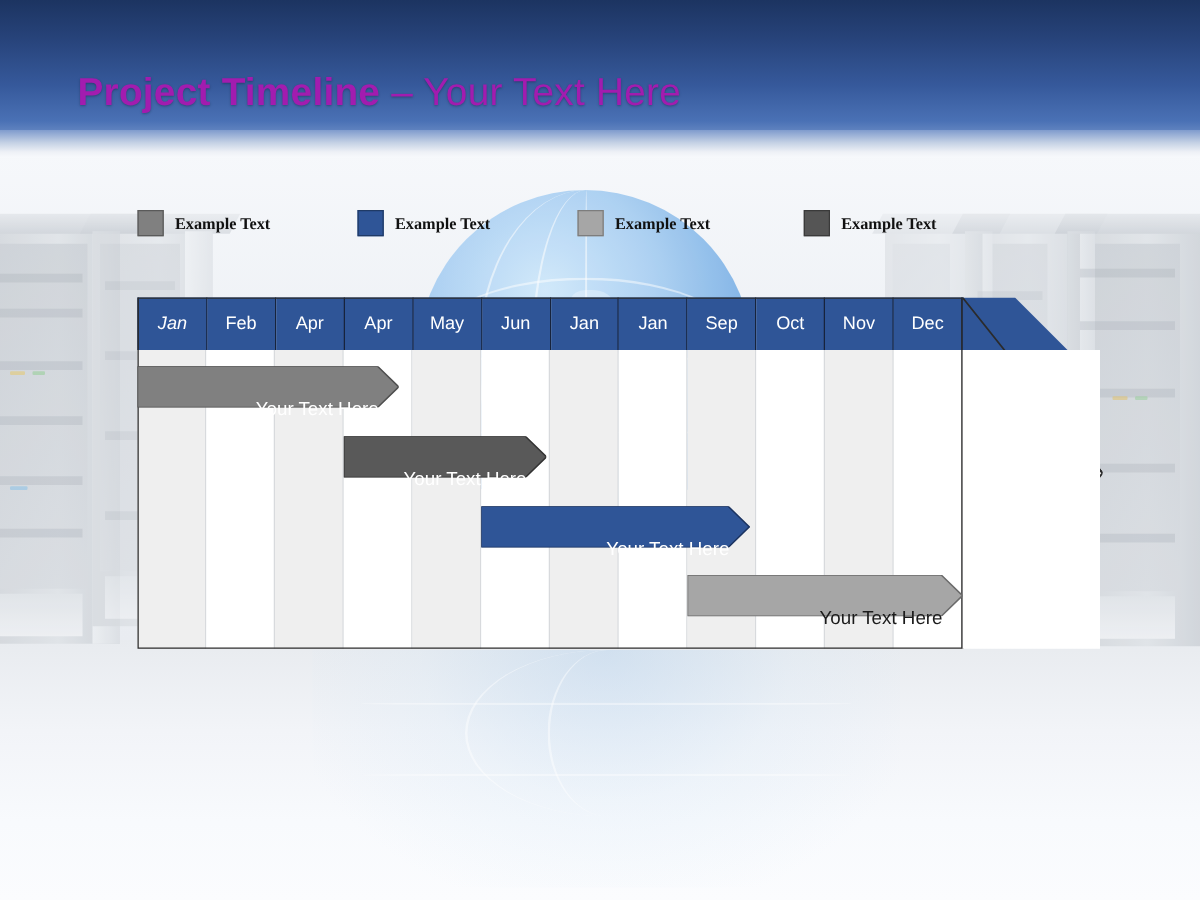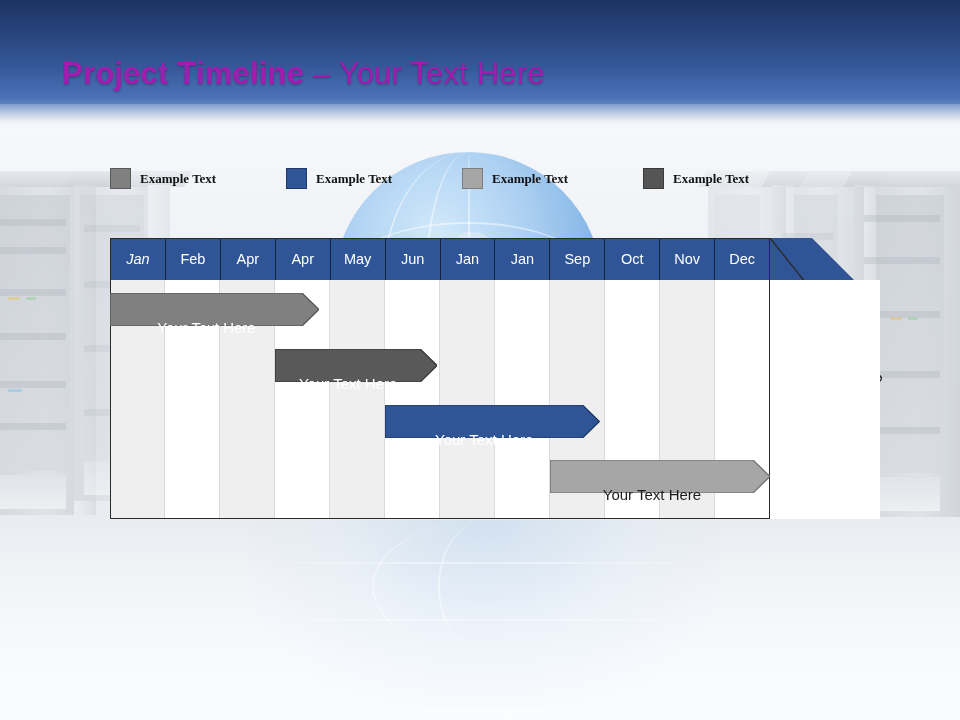--- a/index.html
+++ b/index.html
@@ -79,21 +79,21 @@
   .cols{position:absolute;left:0;top:42px;width:660px;height:239px;display:flex;}
   .col{flex:1;border-right:1px solid #d8dadd;box-sizing:border-box;}
   .col.shade{background:#efefef;}
   .col.plain{background:#ffffff;}
   .tailbox{position:absolute;left:660px;top:42px;width:110px;height:239px;background:#ffffff;}
   .chartborder{position:absolute;left:0;top:0;width:660px;height:281px;border:1.5px solid #2b2b2b;box-sizing:border-box;pointer-events:none;}
 
   
   .bar{position:absolute;height:33px;display:flex;align-items:center;}
   .bar .shape{position:absolute;inset:0;}
-  .bar .txt{position:relative;width:100%;text-align:center;padding-right:16px;box-sizing:border-box;
+  .bar .txt{position:relative;width:100%;text-align:right;padding-right:16px;box-sizing:border-box;
     font-size:15px;white-space:nowrap;margin-top:36px;}
   .bar.light .txt{color:#ffffff;}
   .bar.dark .txt{color:#1b1b1b;}
 </style>
 </head>
 <body>
 
 <div id="bg">
   <div class="upperwall"></div>
   <div class="floor"></div>

